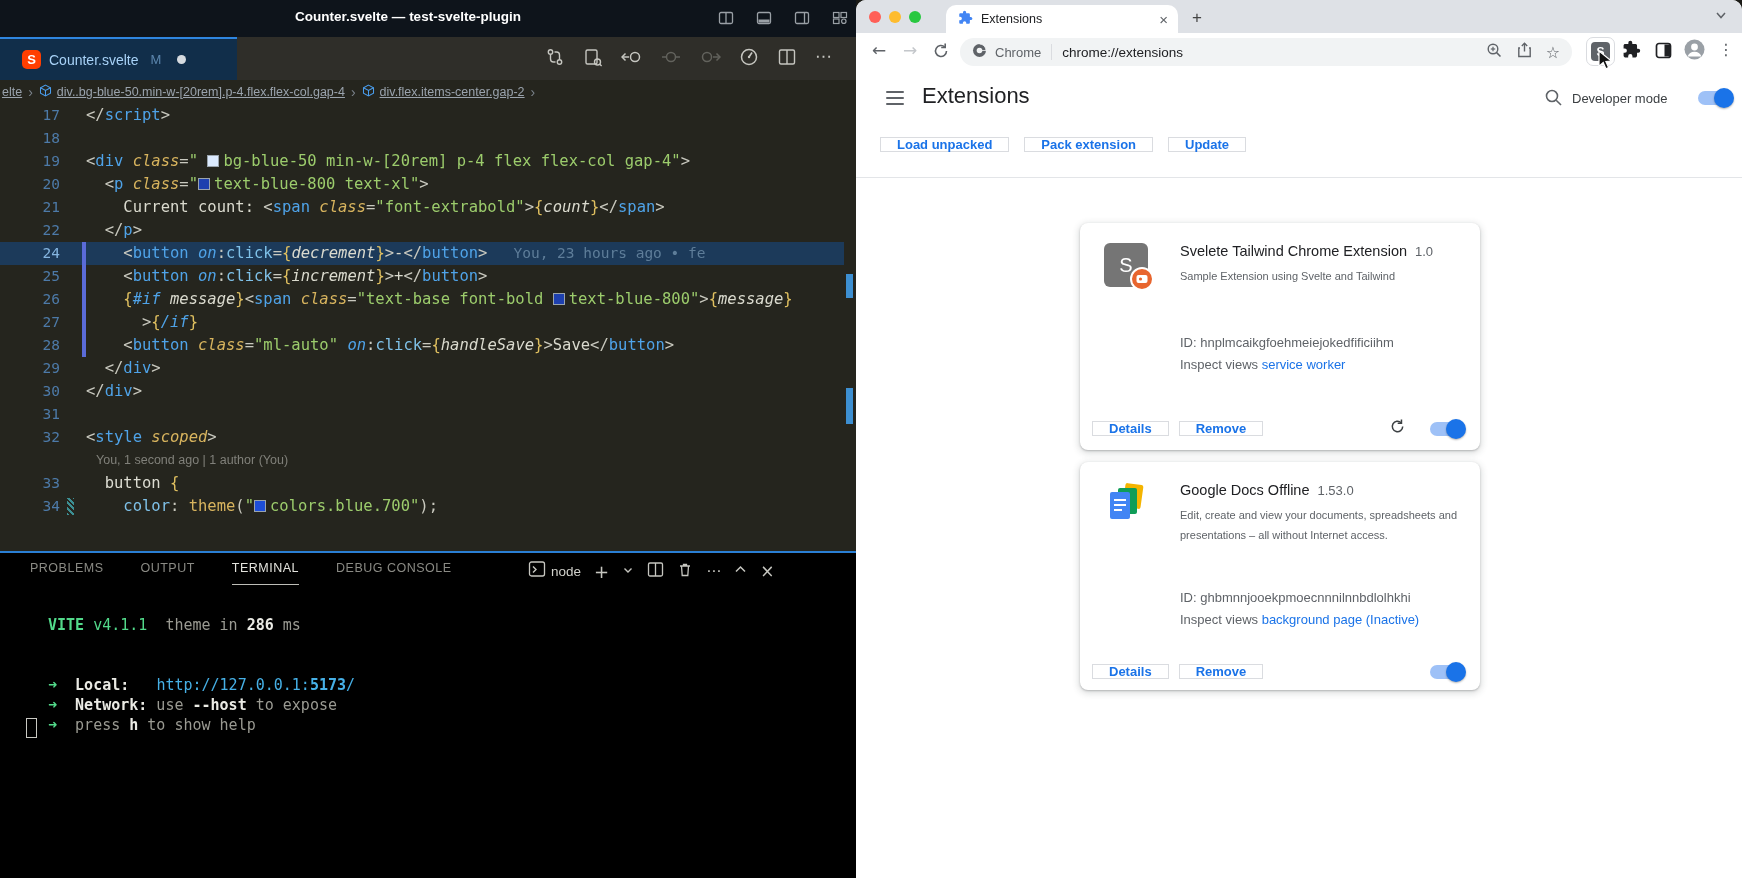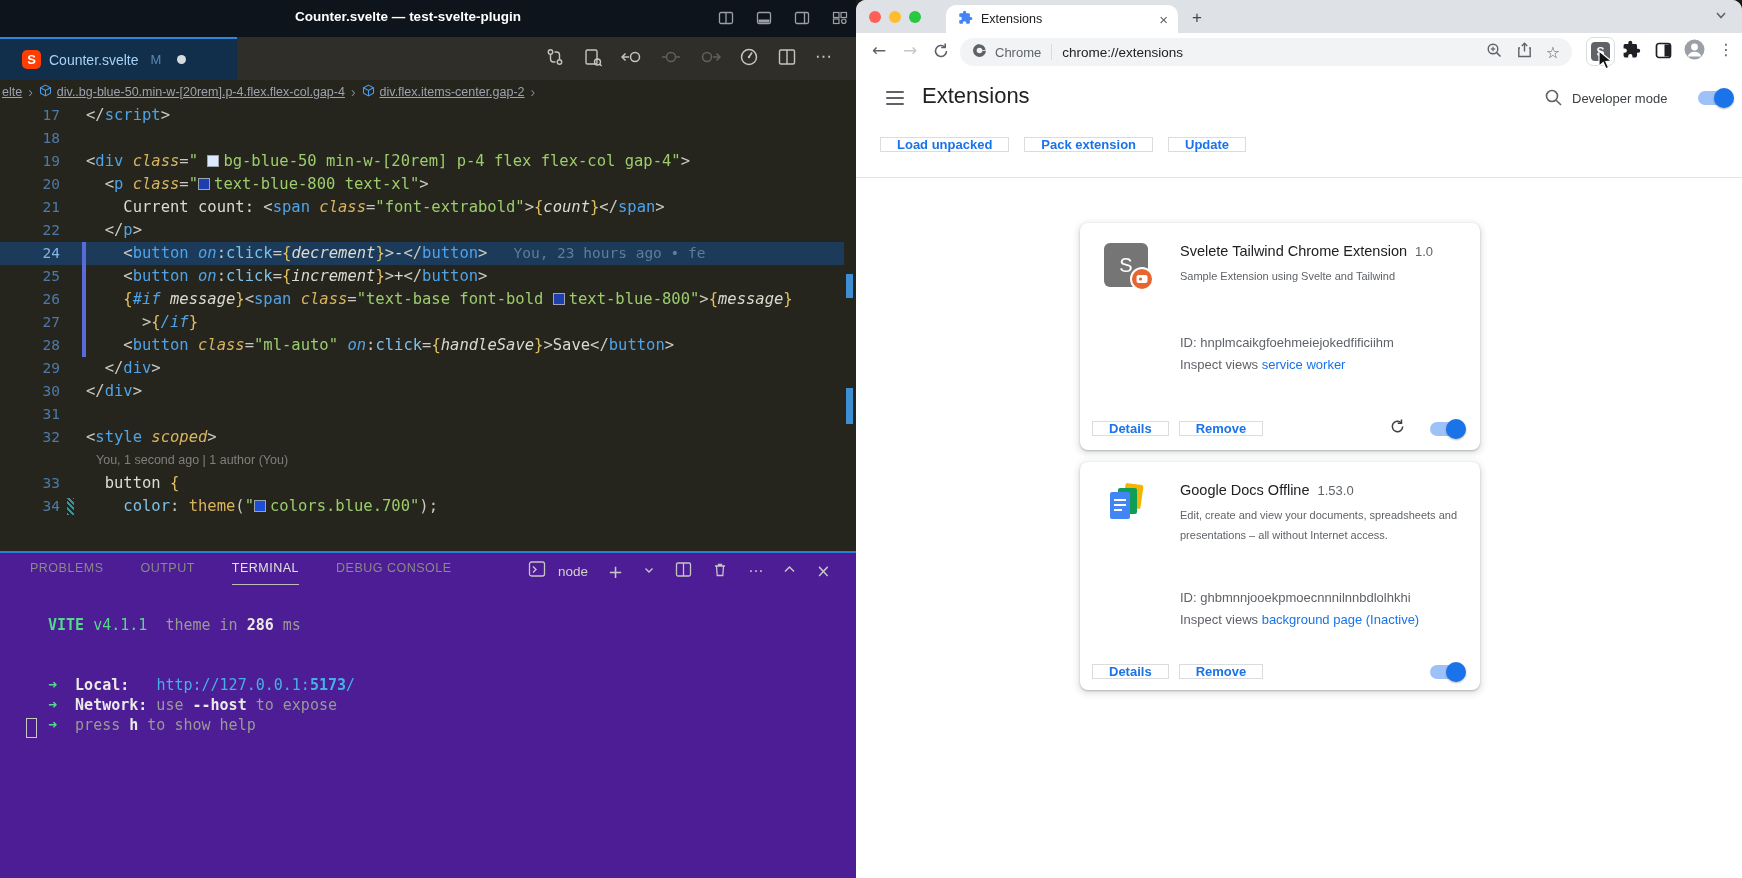--- a/index.html
+++ b/index.html
@@ -42,25 +42,25 @@
   .s-str{color:#9ccc6c}.s-brace{color:#e0c060}.s-id{color:#dadace;font-style:italic}
   .s-txt{color:#dadace}.s-kw{color:#4fa3e8;font-style:italic}.s-prop{color:#7fc1e8}
   .s-fn{color:#d8b45e}.s-sel{color:#dcdcd2}
   .sw{display:inline-block;width:12px;height:12px;border:1px solid #9aa4ad;vertical-align:-1px;margin-right:4px;}
   .swL{background:#dbeafe}.swB{background:#1e40af}.swB2{background:#1d4ed8}
 
   .ruler{position:absolute;left:844px;top:104px;width:12px;height:447px;background:#25251e;}
   .ruler .mark{position:absolute;left:2px;width:7px;background:#3d8fd1;}
 
   
-  .panel{position:absolute;left:0;top:551px;width:856px;height:327px;background:#4c1d95;border-top:2px solid #2a7fd4;}
+  .panel{position:absolute;left:0;top:551px;width:856px;height:327px;background:#000000;border-top:2px solid #2a7fd4;}
   .panel-tabs{position:absolute;left:30px;top:8px;display:flex;gap:37px;font-size:12.5px;letter-spacing:.5px;color:#8a8a84;}
   .panel-tab{padding-bottom:9px;}
   .panel-tab.active{color:#e3e3dd;border-bottom:1px solid #bdbdb7;}
-  .panel-actions{position:absolute;left:528px;top:7px;display:flex;gap:20px;align-items:center;color:#c6c6c0;}
+  .panel-actions{position:absolute;left:528px;top:7px;display:flex;gap:13px;align-items:center;color:#c6c6c0;}
   .shell-label{color:#d2d2cc;font-size:13.5px;margin-left:-8px;}
   .pa-glyph{font-size:15px;color:#c6c6c0;font-family:"DejaVu Sans",sans-serif;}
   .term{position:absolute;left:0;top:62px;width:100%;padding-left:48px;font-family:"DejaVu Sans Mono","DejaVu Sans",monospace;font-size:15px;}
   .term-line{height:20px;line-height:20px;white-space:pre;}
   .t-gb{color:#52d98a;font-weight:bold}.t-g{color:#52d98a}.t-gray{color:#9a9a92}
   .t-wb{color:#eaeae4;font-weight:bold}.t-cy{color:#46b0e6}.t-cyb{color:#46b0e6;font-weight:bold}.t-ar{color:#52d98a}
   .term-cursor{position:absolute;left:26px;top:165px;width:11px;height:20px;border:1.5px solid #c9c9c3;}
 
   
   .chrome{position:absolute;left:856px;top:0;width:886px;height:878px;background:#fff;border-radius:10px 10px 0 0;overflow:hidden;padding-left:16px;}

